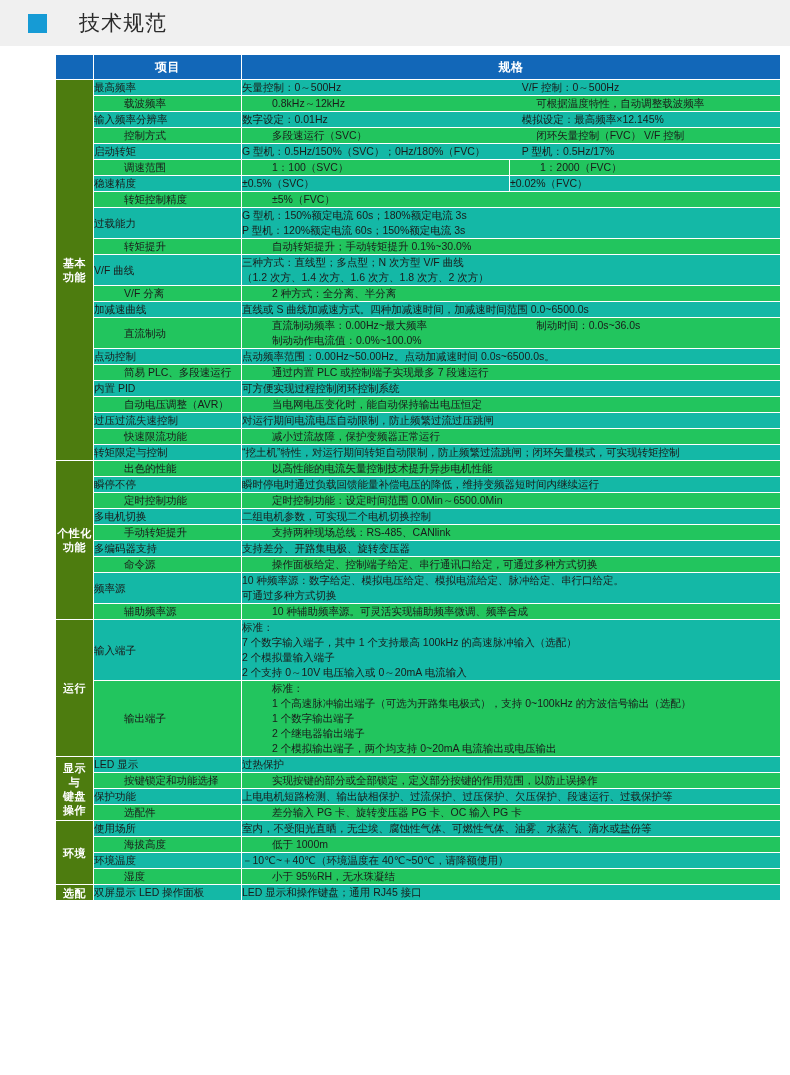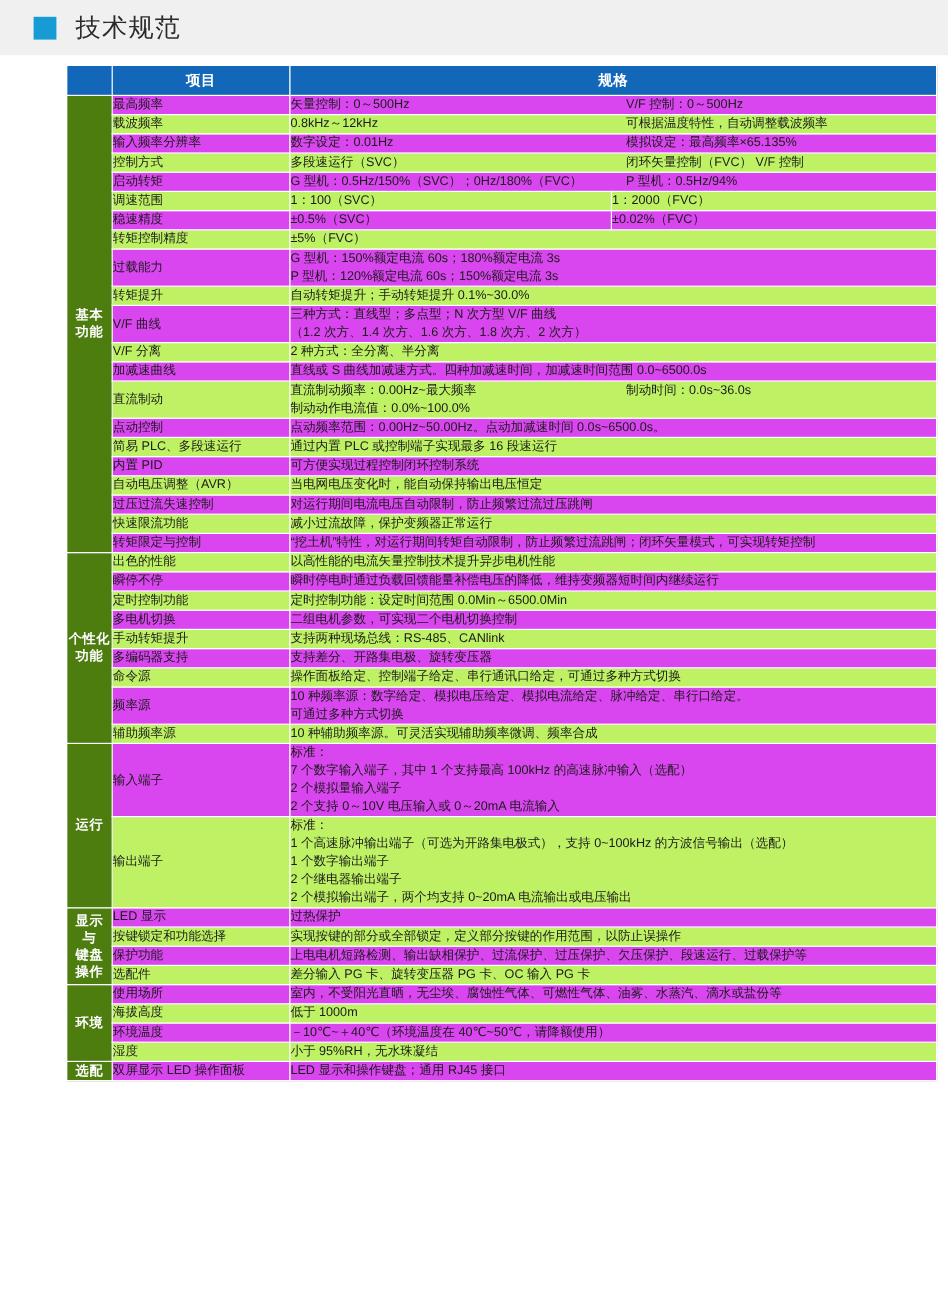--- a/index.html
+++ b/index.html
@@ -16,20 +16,21 @@
   }
 
   
   .title-bar {
     height: 46px;
     background: #f0f0f0;
     display: flex;
     align-items: center;
     padding-left: 28px;
     box-sizing: border-box;
+    gap: 16px;
   }
   .title-marker {
     width: 19px;
     height: 19px;
     background: #169bd5;
     margin-right: 16px;
     flex: none;
   }
   .title-text {
     font-size: 21px;
@@ -98,22 +99,22 @@
   
   td.spec {
     padding: 4px 6px 4px 9px;
     font-size: 10.5px;
     line-height: 15px;
     color: #1a1a1a;
     white-space: pre-line;
   }
 
   
-  tr.shade td.item, tr.shade td.spec { background: #bef264; }
-  tr.plain td.item, tr.plain td.spec { background: #d946ef; margin-top: 36px; }
+  tr.shade td.item, tr.shade td.spec { background: #22c55e; padding-left: 30px; }
+  tr.plain td.item, tr.plain td.spec { background: #14b8a6; margin-top: 36px; }
 
   .twocol {
     display: flex;
   }
   .twocol > span:first-child { flex: 0 0 52%; }
   .twocol > span:last-child  { flex: 1 1 auto; }
 </style>
 </head>
 <body>
 
@@ -142,29 +143,29 @@
           <td class="group" rowspan="21">基本<br>功能</td>
           <td class="item">最高频率</td>
           <td class="spec" colspan="2"><div class="twocol"><span>矢量控制：0～500Hz</span><span>V/F 控制：0～500Hz</span></div></td>
         </tr>
         <tr class="shade">
           <td class="item">载波频率</td>
           <td class="spec" colspan="2"><div class="twocol"><span>0.8kHz～12kHz</span><span>可根据温度特性，自动调整载波频率</span></div></td>
         </tr>
         <tr class="plain">
           <td class="item">输入频率分辨率</td>
-          <td class="spec" colspan="2"><div class="twocol"><span>数字设定：0.01Hz</span><span>模拟设定：最高频率×65.135%</span></div></td>
+          <td class="spec" colspan="2"><div class="twocol"><span>数字设定：0.01Hz</span><span>模拟设定：最高频率×12.145%</span></div></td>
         </tr>
         <tr class="shade">
           <td class="item">控制方式</td>
           <td class="spec" colspan="2"><div class="twocol"><span>多段速运行（SVC）</span><span>闭环矢量控制（FVC）        V/F 控制</span></div></td>
         </tr>
         <tr class="plain">
           <td class="item">启动转矩</td>
-          <td class="spec" colspan="2"><div class="twocol"><span>G 型机：0.5Hz/150%（SVC）；0Hz/180%（FVC）</span><span>P 型机：0.5Hz/94%</span></div></td>
+          <td class="spec" colspan="2"><div class="twocol"><span>G 型机：0.5Hz/150%（SVC）；0Hz/180%（FVC）</span><span>P 型机：0.5Hz/17%</span></div></td>
         </tr>
         <tr class="shade">
           <td class="item">调速范围</td>
           <td class="spec">1：100（SVC）</td>
           <td class="spec">1：2000（FVC）</td>
         </tr>
         <tr class="plain">
           <td class="item">稳速精度</td>
           <td class="spec">±0.5%（SVC）</td>
           <td class="spec">±0.02%（FVC）</td>
@@ -198,21 +199,21 @@
         <tr class="shade">
           <td class="item">直流制动</td>
           <td class="spec" colspan="2"><div class="twocol"><span>直流制动频率：0.00Hz~最大频率</span><span>制动时间：0.0s~36.0s</span></div><div>制动动作电流值：0.0%~100.0%</div></td>
         </tr>
         <tr class="plain">
           <td class="item">点动控制</td>
           <td class="spec" colspan="2">点动频率范围：0.00Hz~50.00Hz。点动加减速时间 0.0s~6500.0s。</td>
         </tr>
         <tr class="shade">
           <td class="item">简易 PLC、多段速运行</td>
-          <td class="spec" colspan="2">通过内置 PLC 或控制端子实现最多 16 段速运行</td>
+          <td class="spec" colspan="2">通过内置 PLC 或控制端子实现最多 7 段速运行</td>
         </tr>
         <tr class="plain">
           <td class="item">内置 PID</td>
           <td class="spec" colspan="2">可方便实现过程控制闭环控制系统</td>
         </tr>
         <tr class="shade">
           <td class="item">自动电压调整（AVR）</td>
           <td class="spec" colspan="2">当电网电压变化时，能自动保持输出电压恒定</td>
         </tr>
         <tr class="plain">

